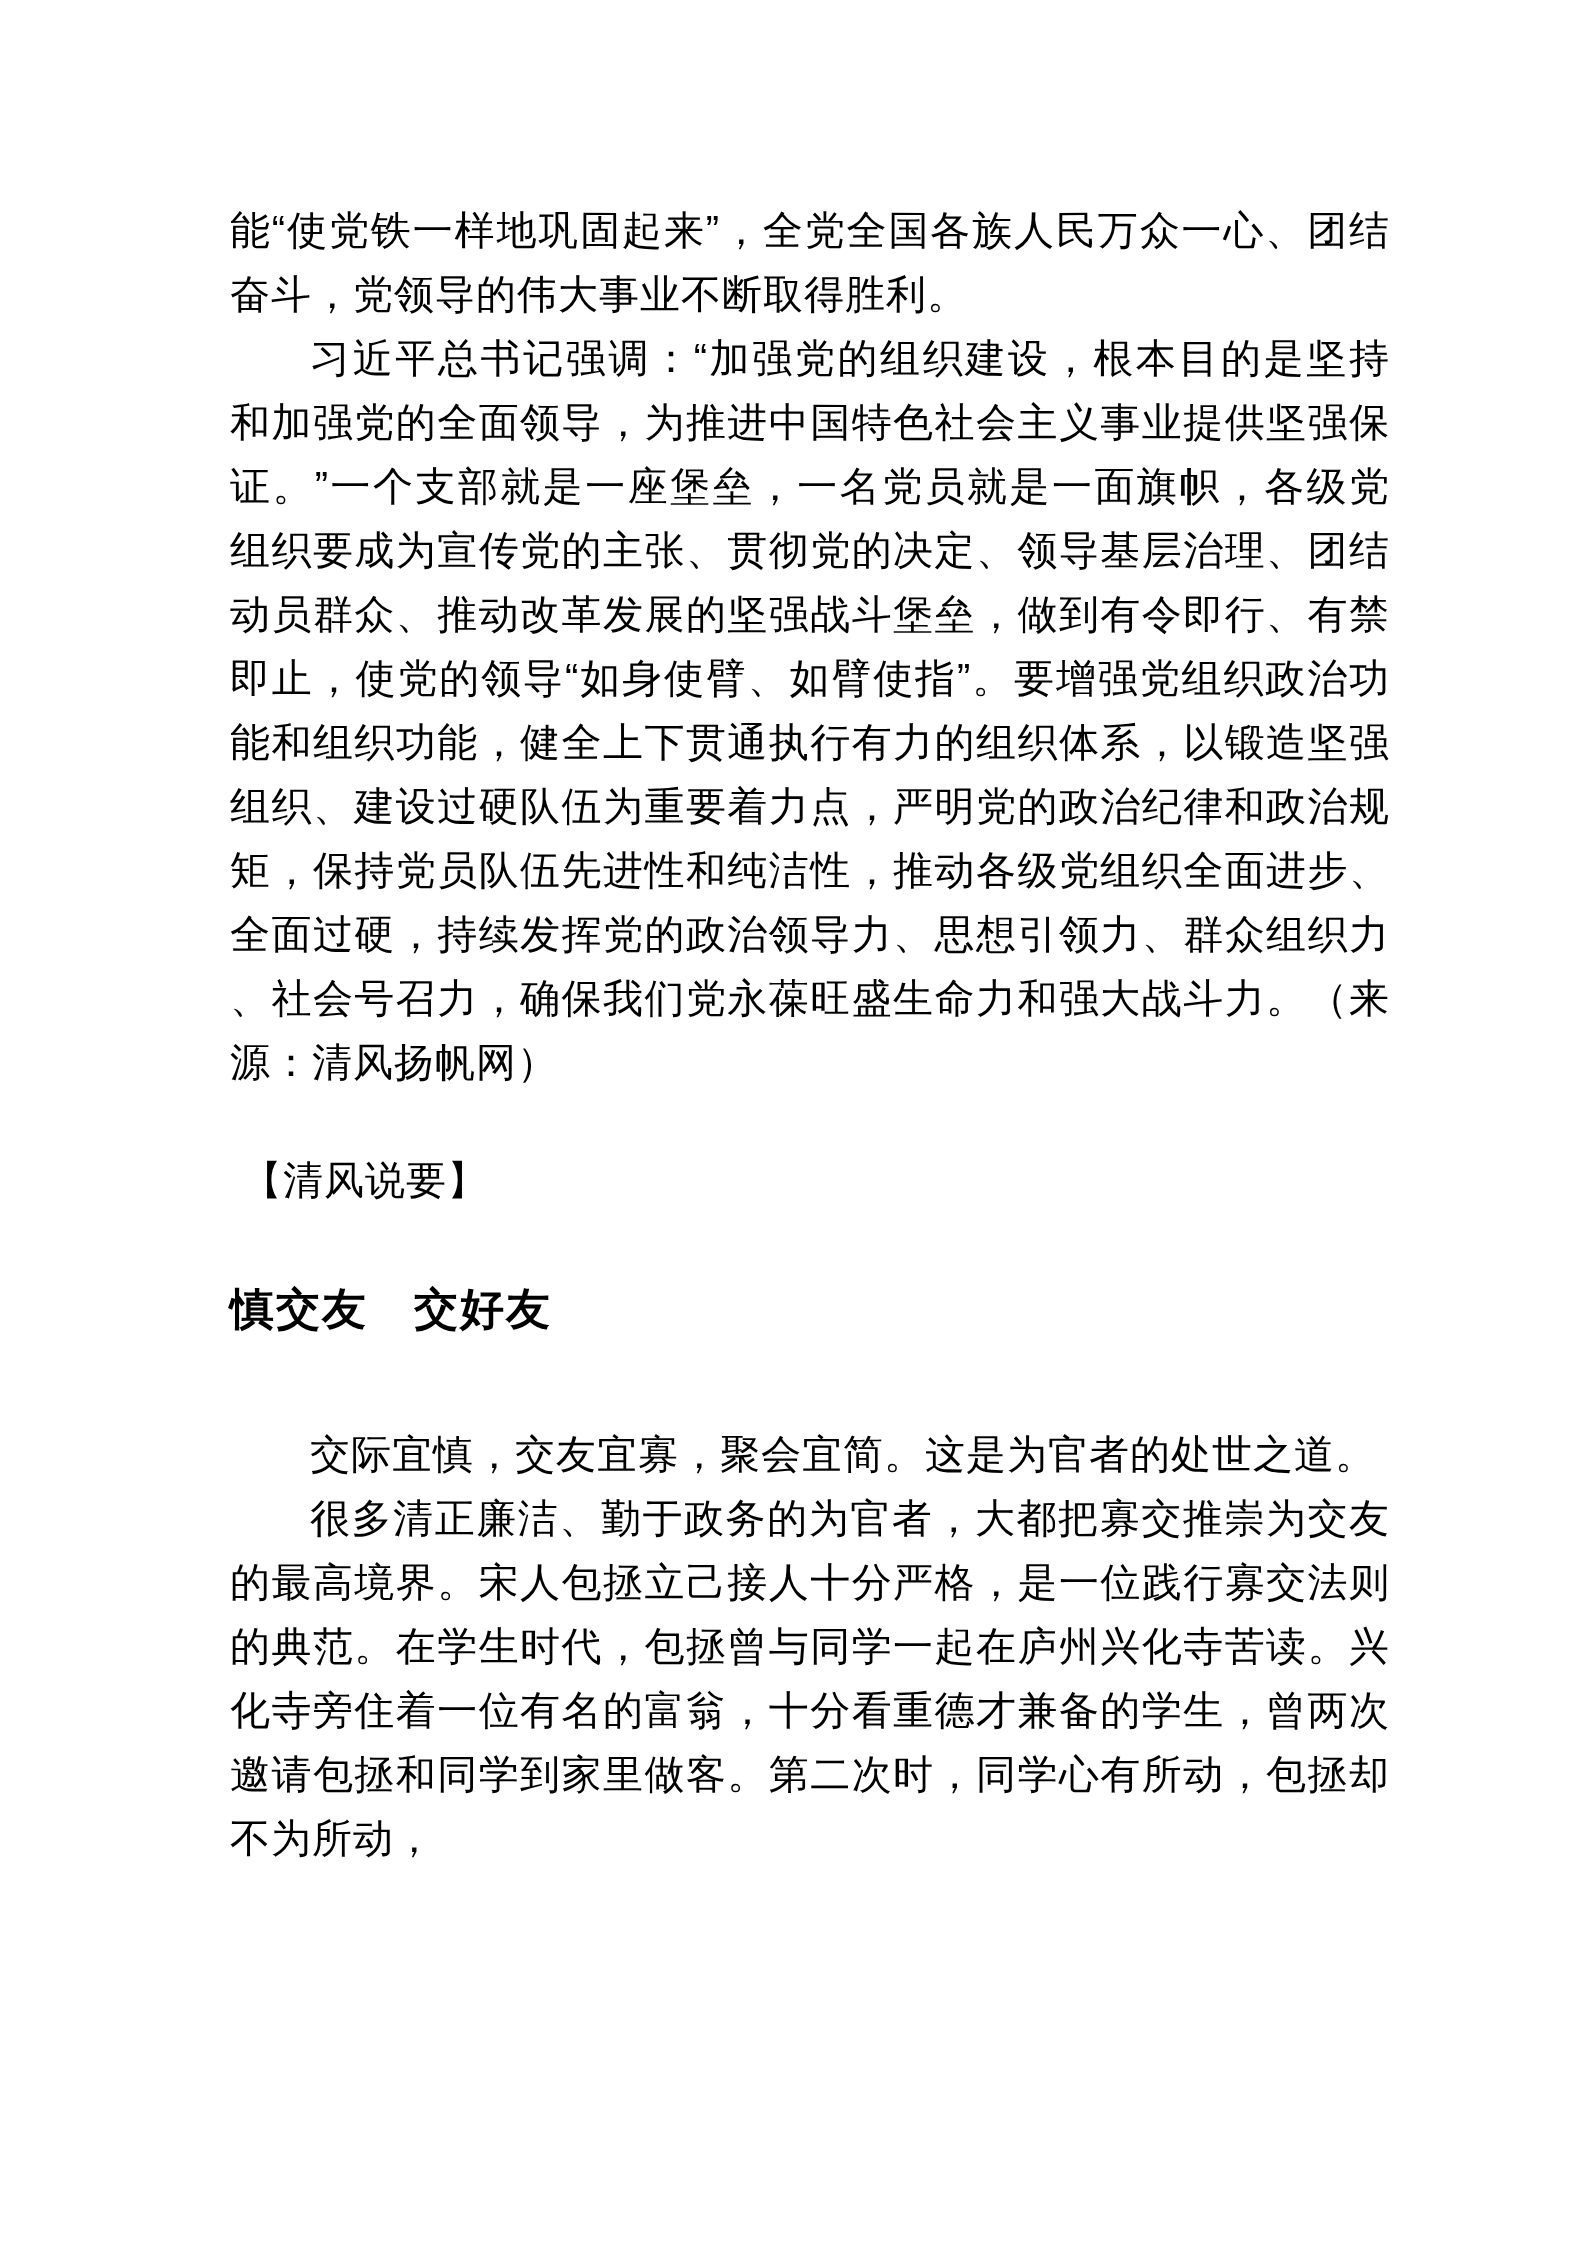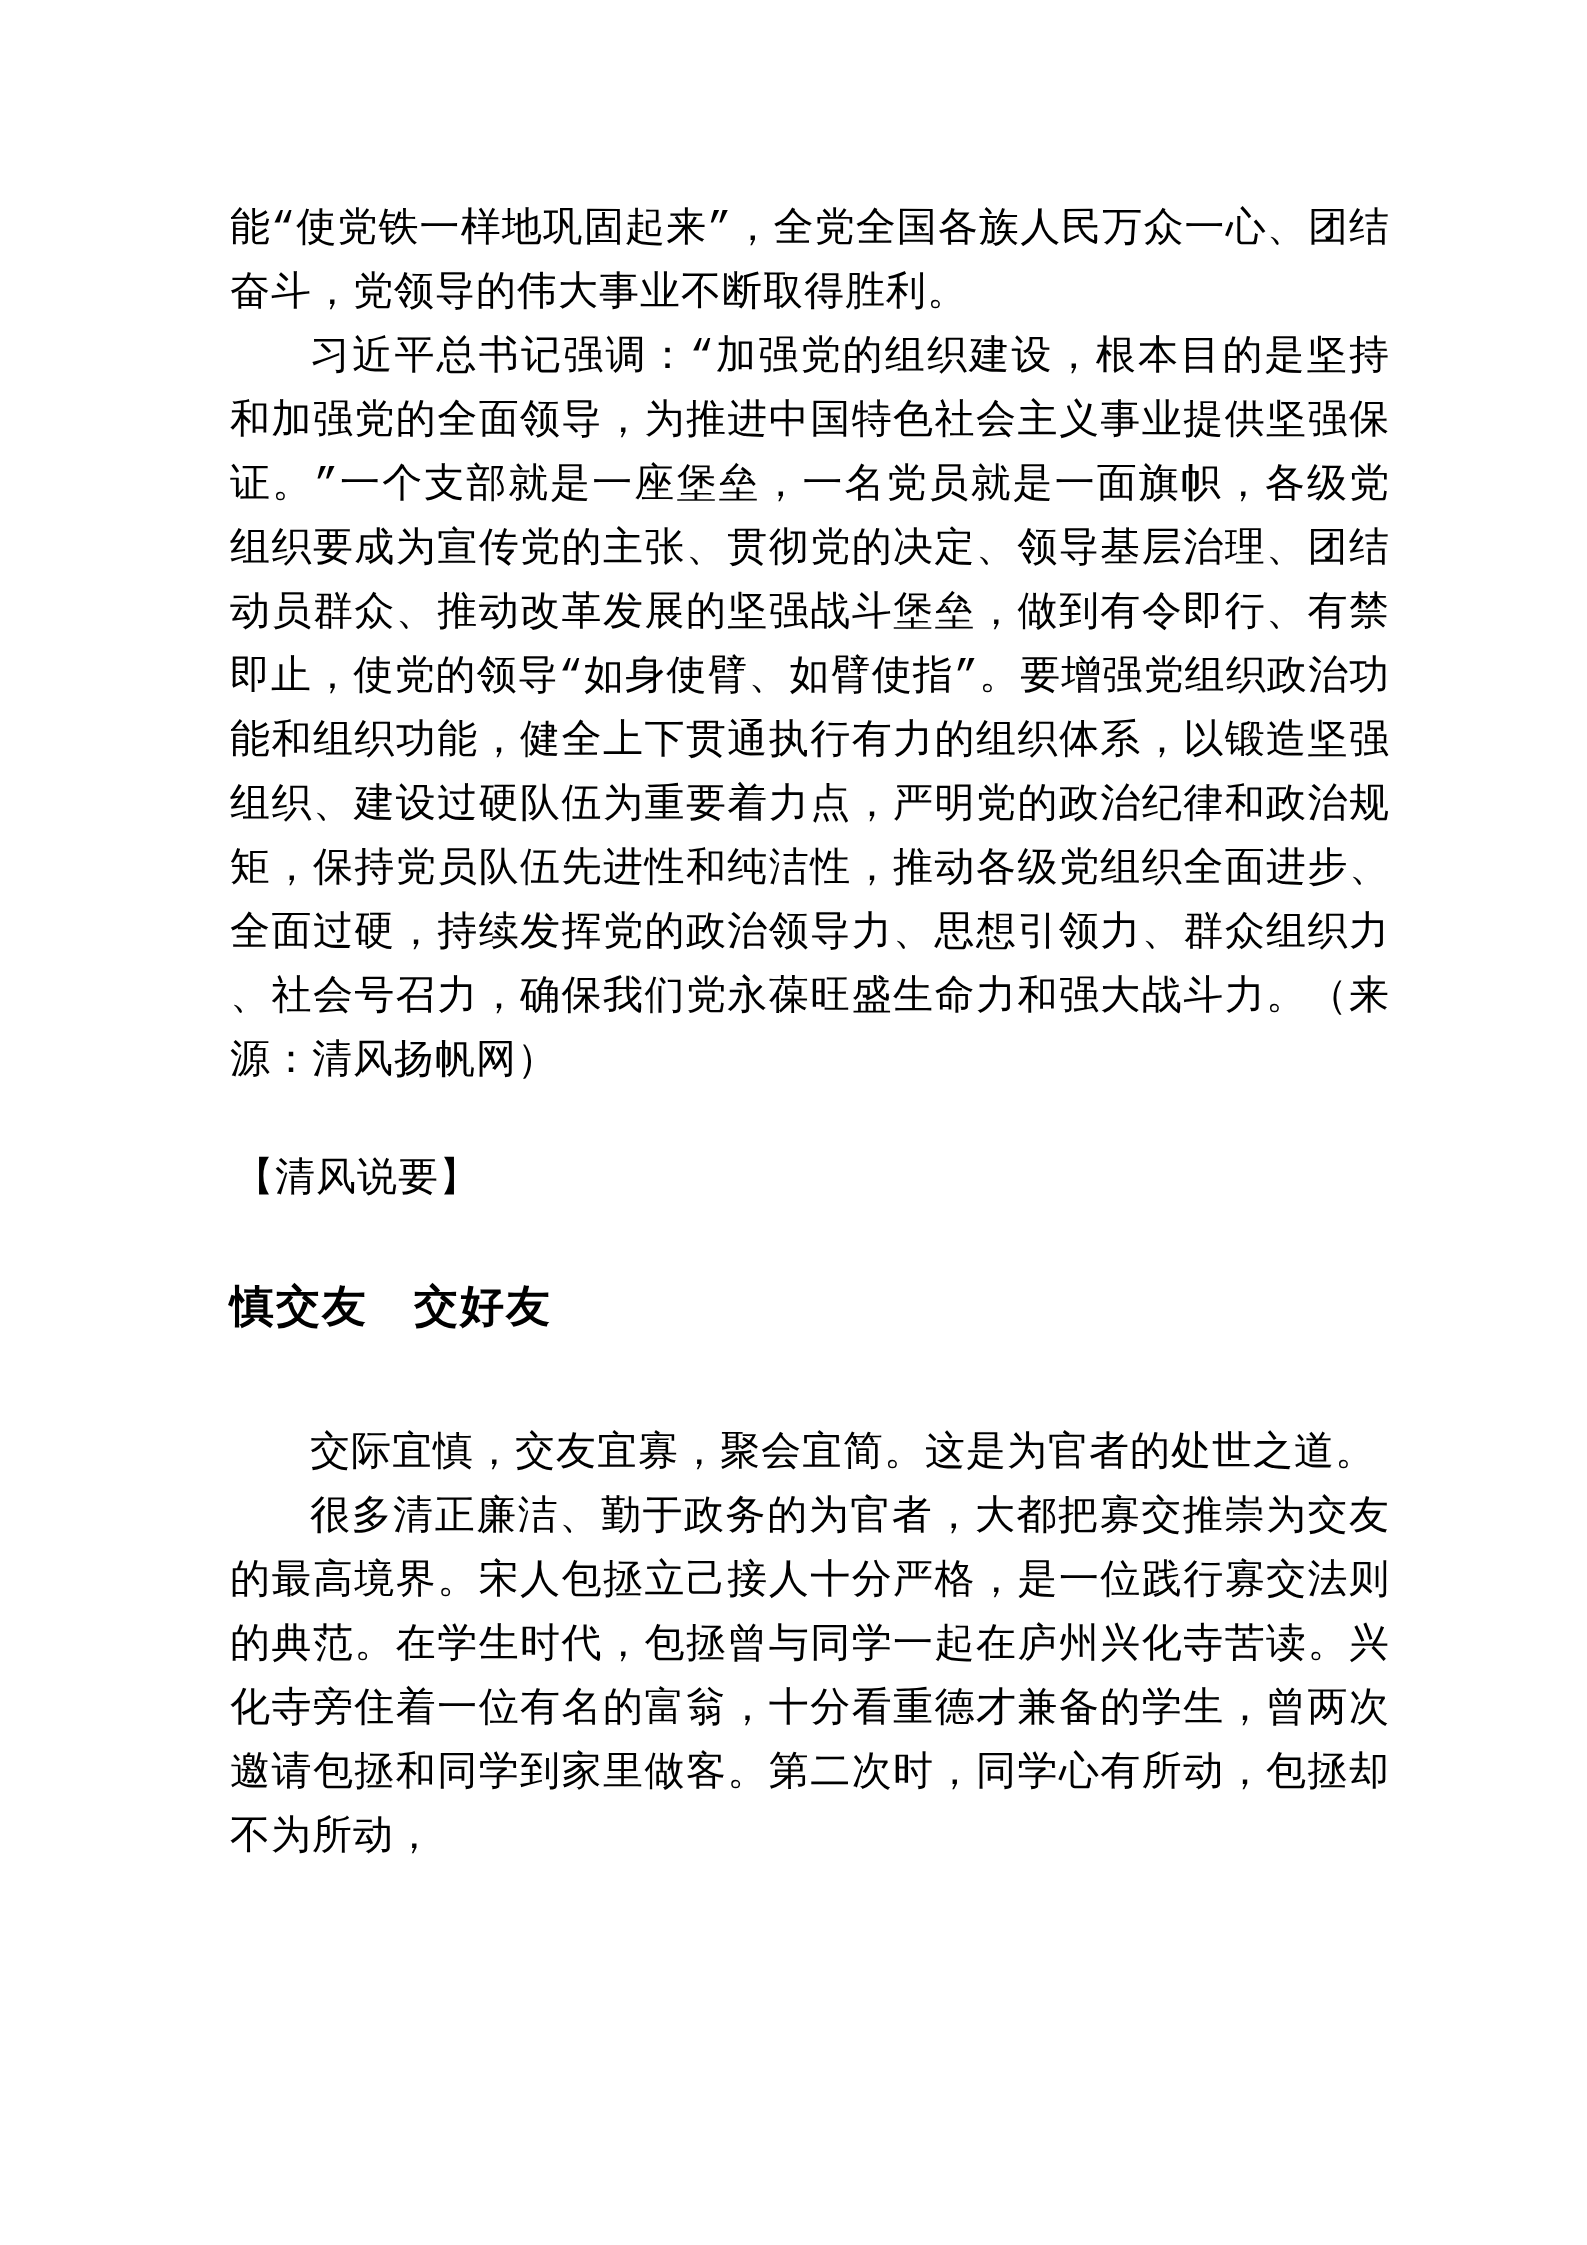--- a/index.html
+++ b/index.html
@@ -6,21 +6,21 @@
     margin: 0;
     padding: 0;
     background: #ffffff;
   }
   .page {
     position: relative;
     width: 1587px;
     height: 1949px;
     background: #ffffff;
     color: #000000;
-    font-family: Liberation Mono, monospace;
+    font-family: Liberation Sans, sans-serif;
     overflow: hidden;
   }
   .content {
     position: absolute;
     left: 230px;
     top: 198px;
     width: 1160px;
   }
   .para {
     margin: 0;
@@ -29,21 +29,21 @@
     letter-spacing: 1px;
     text-align: justify;
     text-justify: inter-character;
     word-break: break-all;
     line-break: anywhere;
   }
   .para.indent {
     text-indent: 2em;
   }
   .section-header {
-    margin: 54px 0 0 4px;
+    margin: 54px 0 0 12px;
     font-size: 40px;
     line-height: 64px;
     font-weight: 400;
     letter-spacing: 1px;
   }
   .article-title {
     margin: 62px 0 0 0;
     font-size: 44px;
     line-height: 70px;
     font-weight: 700;

